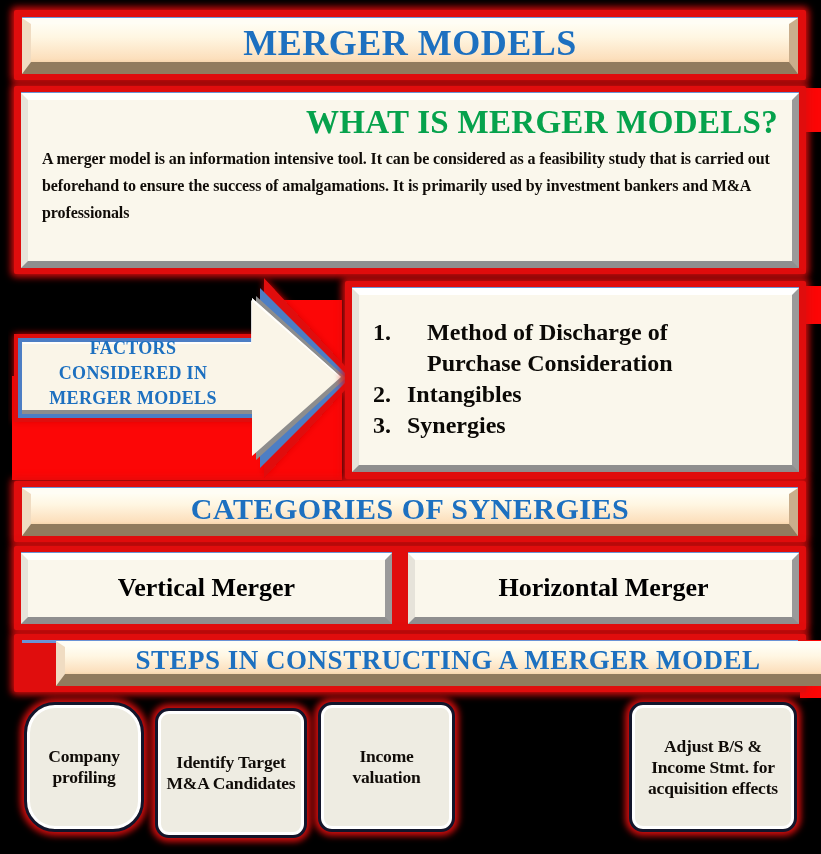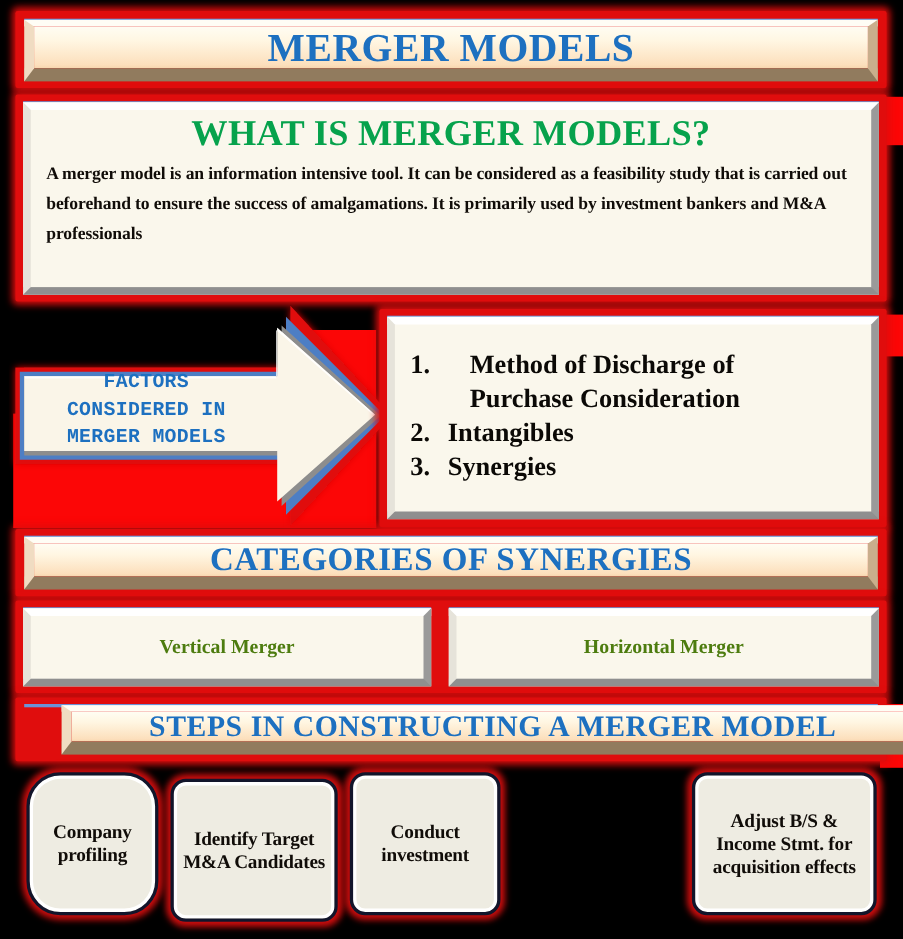--- a/index.html
+++ b/index.html
@@ -48,21 +48,21 @@
     color:#1d70c0;
     font-weight:bold;
     text-align:center;
     letter-spacing:.5px;
     line-height:1;
     white-space:nowrap;
   }
   .h-green{
     color:#06a24c;
     font-weight:bold;
-    text-align:center;
+    text-align:right;
     font-size:33px;
     letter-spacing:.3px;
     line-height:1;
   }
   .bodytext{
     color:#100c08;
     font-weight:bold;
     font-size:16px;
     line-height:27px;
     letter-spacing:-.1px;
@@ -70,34 +70,33 @@
   }
   .listbox-text{
     color:#0b0906;
     font-weight:bold;
     font-size:24px;
     line-height:31px;
   }
   .listrow{display:flex;align-items:flex-start;}
   .listnum{width:34px;flex:0 0 34px;}
   .plain-serif{
-    color:#4d7c0f;
-    font-weight:bold;
-    font-size:18px;
+    color:#000000;
+    font-weight:bold;
+    font-size:26px;
     text-align:center;
     line-height:1.1;
   }
   .arrowlabel{
     color:#1d70c0;
     font-weight:bold;
     font-size:18px;
     line-height:25px;
     text-align:center;
     letter-spacing:.3px;
-    font-family:Liberation Mono, monospace;
   }
   .steptext{
     color:#100c08;
     font-weight:bold;
     font-size:17.5px;
     line-height:21px;
     text-align:center;
     letter-spacing:-.2px;
   }
 
@@ -226,21 +225,21 @@
 
   <div class="chip" style="left:24px;top:702px;width:120px;height:130px;border-radius:31px;">
     <div class="steptext">Company profiling</div>
   </div>
 
   <div class="chip" style="left:155px;top:708px;width:152px;height:130px;">
     <div class="steptext">Identify Target M&amp;A Candidates</div>
   </div>
 
   <div class="chip" style="left:318px;top:702px;width:137px;height:130px;">
-    <div class="steptext">Conduct investment</div>
+    <div class="steptext">Income valuation</div>
   </div>
 
 
   <div class="chip" style="left:629px;top:702px;width:168px;height:130px;">
     <div class="steptext">Adjust B/S &amp; Income Stmt. for acquisition effects</div>
   </div>
 
 </div>
 
 </body></html>

